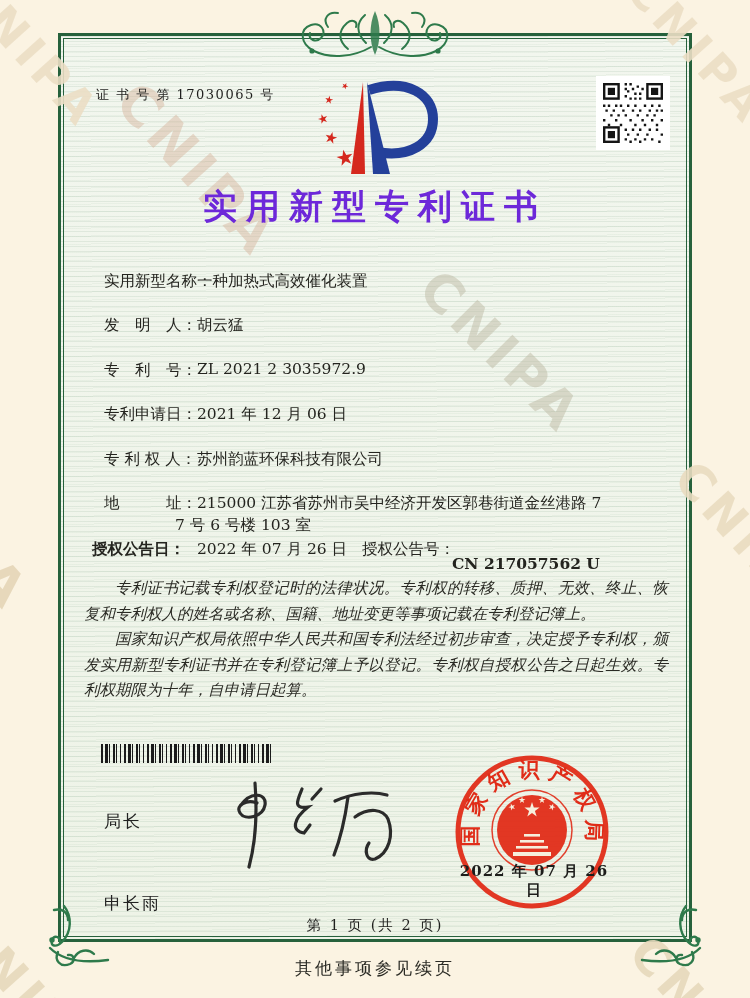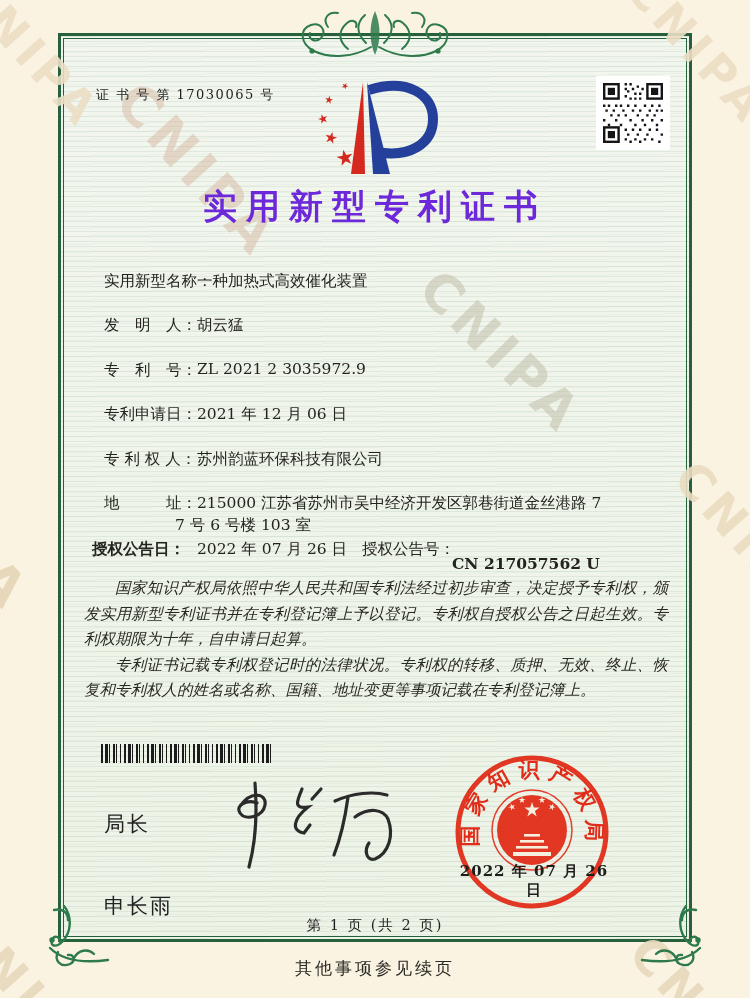--- a/index.html
+++ b/index.html
@@ -43,21 +43,21 @@
     position:absolute;left:101px;top:744px;width:170px;height:19px;
     background:
       repeating-linear-gradient(90deg,
         #1b1b1b 0 2px, rgba(0,0,0,0) 2px 4px,
         #1b1b1b 4px 7px, rgba(0,0,0,0) 7px 8px,
         #1b1b1b 8px 9px, rgba(0,0,0,0) 9px 12px,
         #1b1b1b 12px 14px, rgba(0,0,0,0) 14px 15px,
         #1b1b1b 15px 16px, rgba(0,0,0,0) 16px 19px,
         #1b1b1b 19px 20px, rgba(0,0,0,0) 20px 23px);
   }
-  .signer{position:absolute;left:104px;font-size:21px;letter-spacing:2px;color:#222;}
+  .signer{position:absolute;left:104px;font-size:17px;letter-spacing:2px;color:#222;}
   .qr-patch{position:absolute;left:596px;top:76px;width:74px;height:74px;background:#fff;}
   .seal-date{
     position:absolute;left:458px;top:862px;width:152px;text-align:center;
     font-size:15px;font-weight:600;letter-spacing:1px;color:#1d1d1b;
   }
   .page-info{position:absolute;left:0;right:0;top:916px;text-align:center;font-size:14.5px;letter-spacing:2px;}
   .footer-note{
     position:absolute;left:0;right:0;top:957px;text-align:center;
     font-size:17px;letter-spacing:3px;color:#2a2a24;
   }
@@ -174,22 +174,22 @@
 <div class="flabel" style="left:104px;top:493px;">地　　　址：</div>
 <div class="fvalue" style="left:197px;top:493px;">215000 江苏省苏州市吴中经济开发区郭巷街道金丝港路 7</div>
 <div class="fvalue" style="left:175px;top:515px;">7 号 6 号楼 103 室</div>
 
 <div class="flabel" style="left:92px;top:539px;font-weight:bold;">授权公告日：</div>
 <div class="fvalue" style="left:197px;top:539px;">2022 年 07 月 26 日</div>
 <div class="flabel" style="left:362px;top:539px;">授权公告号：</div>
 <div class="fvalue" style="left:452px;top:554px;font-weight:bold;">CN 217057562 U</div>
 
 <div class="paras">
+  <p>专利证书记载专利权登记时的法律状况。专利权的转移、质押、无效、终止、恢复和专利权人的姓名或名称、国籍、地址变更等事项记载在专利登记簿上。</p>
   <p>国家知识产权局依照中华人民共和国专利法经过初步审查，决定授予专利权，颁发实用新型专利证书并在专利登记簿上予以登记。专利权自授权公告之日起生效。专利权期限为十年，自申请日起算。</p>
-  <p>专利证书记载专利权登记时的法律状况。专利权的转移、质押、无效、终止、恢复和专利权人的姓名或名称、国籍、地址变更等事项记载在专利登记簿上。</p>
 </div>
 
 <div class="barcode"></div>
 
 <div class="signer" style="top:810px;">局长</div>
 <div class="signer" style="top:892px;">申长雨</div>
 
 <div class="abs" style="left:205px;top:775px;">
   <svg width="215" height="100" viewBox="0 0 215 100">
     <g stroke="#1b1b1b" stroke-width="3.2" fill="none" stroke-linecap="round" opacity=".92">

